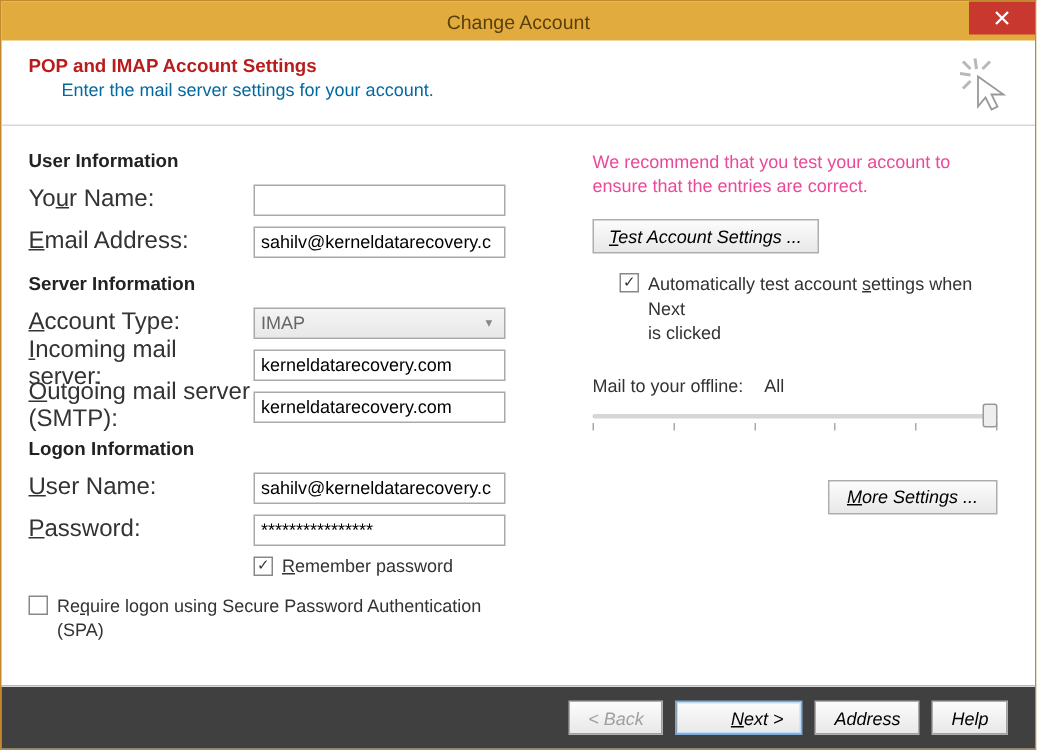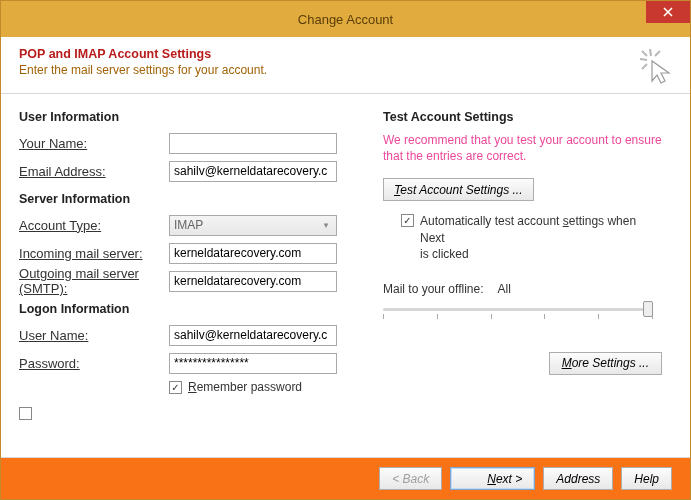--- a/index.html
+++ b/index.html
@@ -12,21 +12,21 @@
   height: 500px;
   overflow: hidden;
 }
 .window {
   width: 691px;
   height: 500px;
   border: 1px solid #c28a2a;
   background: #fff;
 }
 .titlebar {
-  height: 36px;
+  height: 26px;
   background: #e2ab3e;
   display: flex;
   align-items: center;
   justify-content: center;
   position: relative;
 }
 .titlebar-title {
   color: #5a3f0a;
   font-size: 13px;
 }
@@ -49,54 +49,54 @@
   border-bottom: 1px solid #d8d8d8;
   position: relative;
 }
 .header-title {
   font-weight: bold;
   font-size: 12.5px;
   color: #b91c1c;
 }
 .header-sub {
   font-size: 12px;
-  color: #a16207;
+  color: #0369a1;
+  margin-left: 22px;
   margin-top: 2px;
 }
 .click-icon {
   position: absolute;
   right: 18px;
   top: 10px;
 }
 .body {
   display: flex;
   padding: 16px 28px 0 18px;
-  gap: 24px;
+  gap: 36px;
 }
 .col {
   flex: 1;
 }
 .col-left { flex: 0 0 340px; }
 .section-h {
   font-weight: bold;
   font-size: 12.5px;
   color: #222;
   margin-bottom: 8px;
 }
 .row {
   display: flex;
   align-items: center;
   margin-bottom: 6px;
   height: 22px;
 }
 .lbl {
   width: 150px;
-  font-size: 13px;
+  font-size: 16px;
   color: #333;
-  text-decoration: underline;
 }
 .lbl u { text-decoration: underline; }
 input[type=text], input[type=password], select, .select {
   width: 168px;
   height: 21px;
   border: 1px solid #a9a9a9;
   font-size: 12px;
   padding: 0 4px;
   background: #fff;
   font-family: inherit;
@@ -207,21 +207,21 @@
   justify-content: flex-end;
   margin-top: 28px;
 }
 .footer {
   position: absolute;
   bottom: 0;
   left: 0;
   right: 0;
   height: 42px;
   border-top: 1px solid #d8d8d8;
-  background: #f97316;
+  background: #404040;
   display: flex;
   align-items: center;
   justify-content: flex-end;
   gap: 8px;
   padding-right: 18px;
 }
 .window { position: relative; }
 .btn.disabled { color: #a0a0a0; }
 .btn.primary { border: 1px solid #7aa7d6; box-shadow: 0 0 0 1px #c2dbf2 inset; padding-left: 36px; }
 .mt10 { margin-top: 10px; }
@@ -310,26 +310,26 @@
         <input type="text" value="****************" style="">
       </div>
 
       <div class="checkbox-row" style="margin-left:150px;">
         <div class="checkbox">✓</div>
         <span><u>R</u>emember password</span>
       </div>
 
       <div class="checkbox-row" style="margin-top:12px;">
         <div class="checkbox"></div>
+        <span style="line-height:1.35;">Re<u>q</u>uire logon using Secure Password Authentication<br>(SPA)</span>
       </div>
 
     </div>
 
     <div class="col">
-      <div class="section-h">Test Account Settings</div>
       <div class="rec-text">We recommend that you test your account to ensure that the entries are correct.</div>
 
       <button class="btn test-btn"><u>T</u>est Account Settings ...</button>
 
       <div class="checkbox-row indent" style="margin-top:12px;">
         <div class="checkbox">✓</div>
         <span style="line-height:1.35;">Automatically test account <u>s</u>ettings when Next<br>is clicked</span>
       </div>
 
       <div class="mail-offline">

